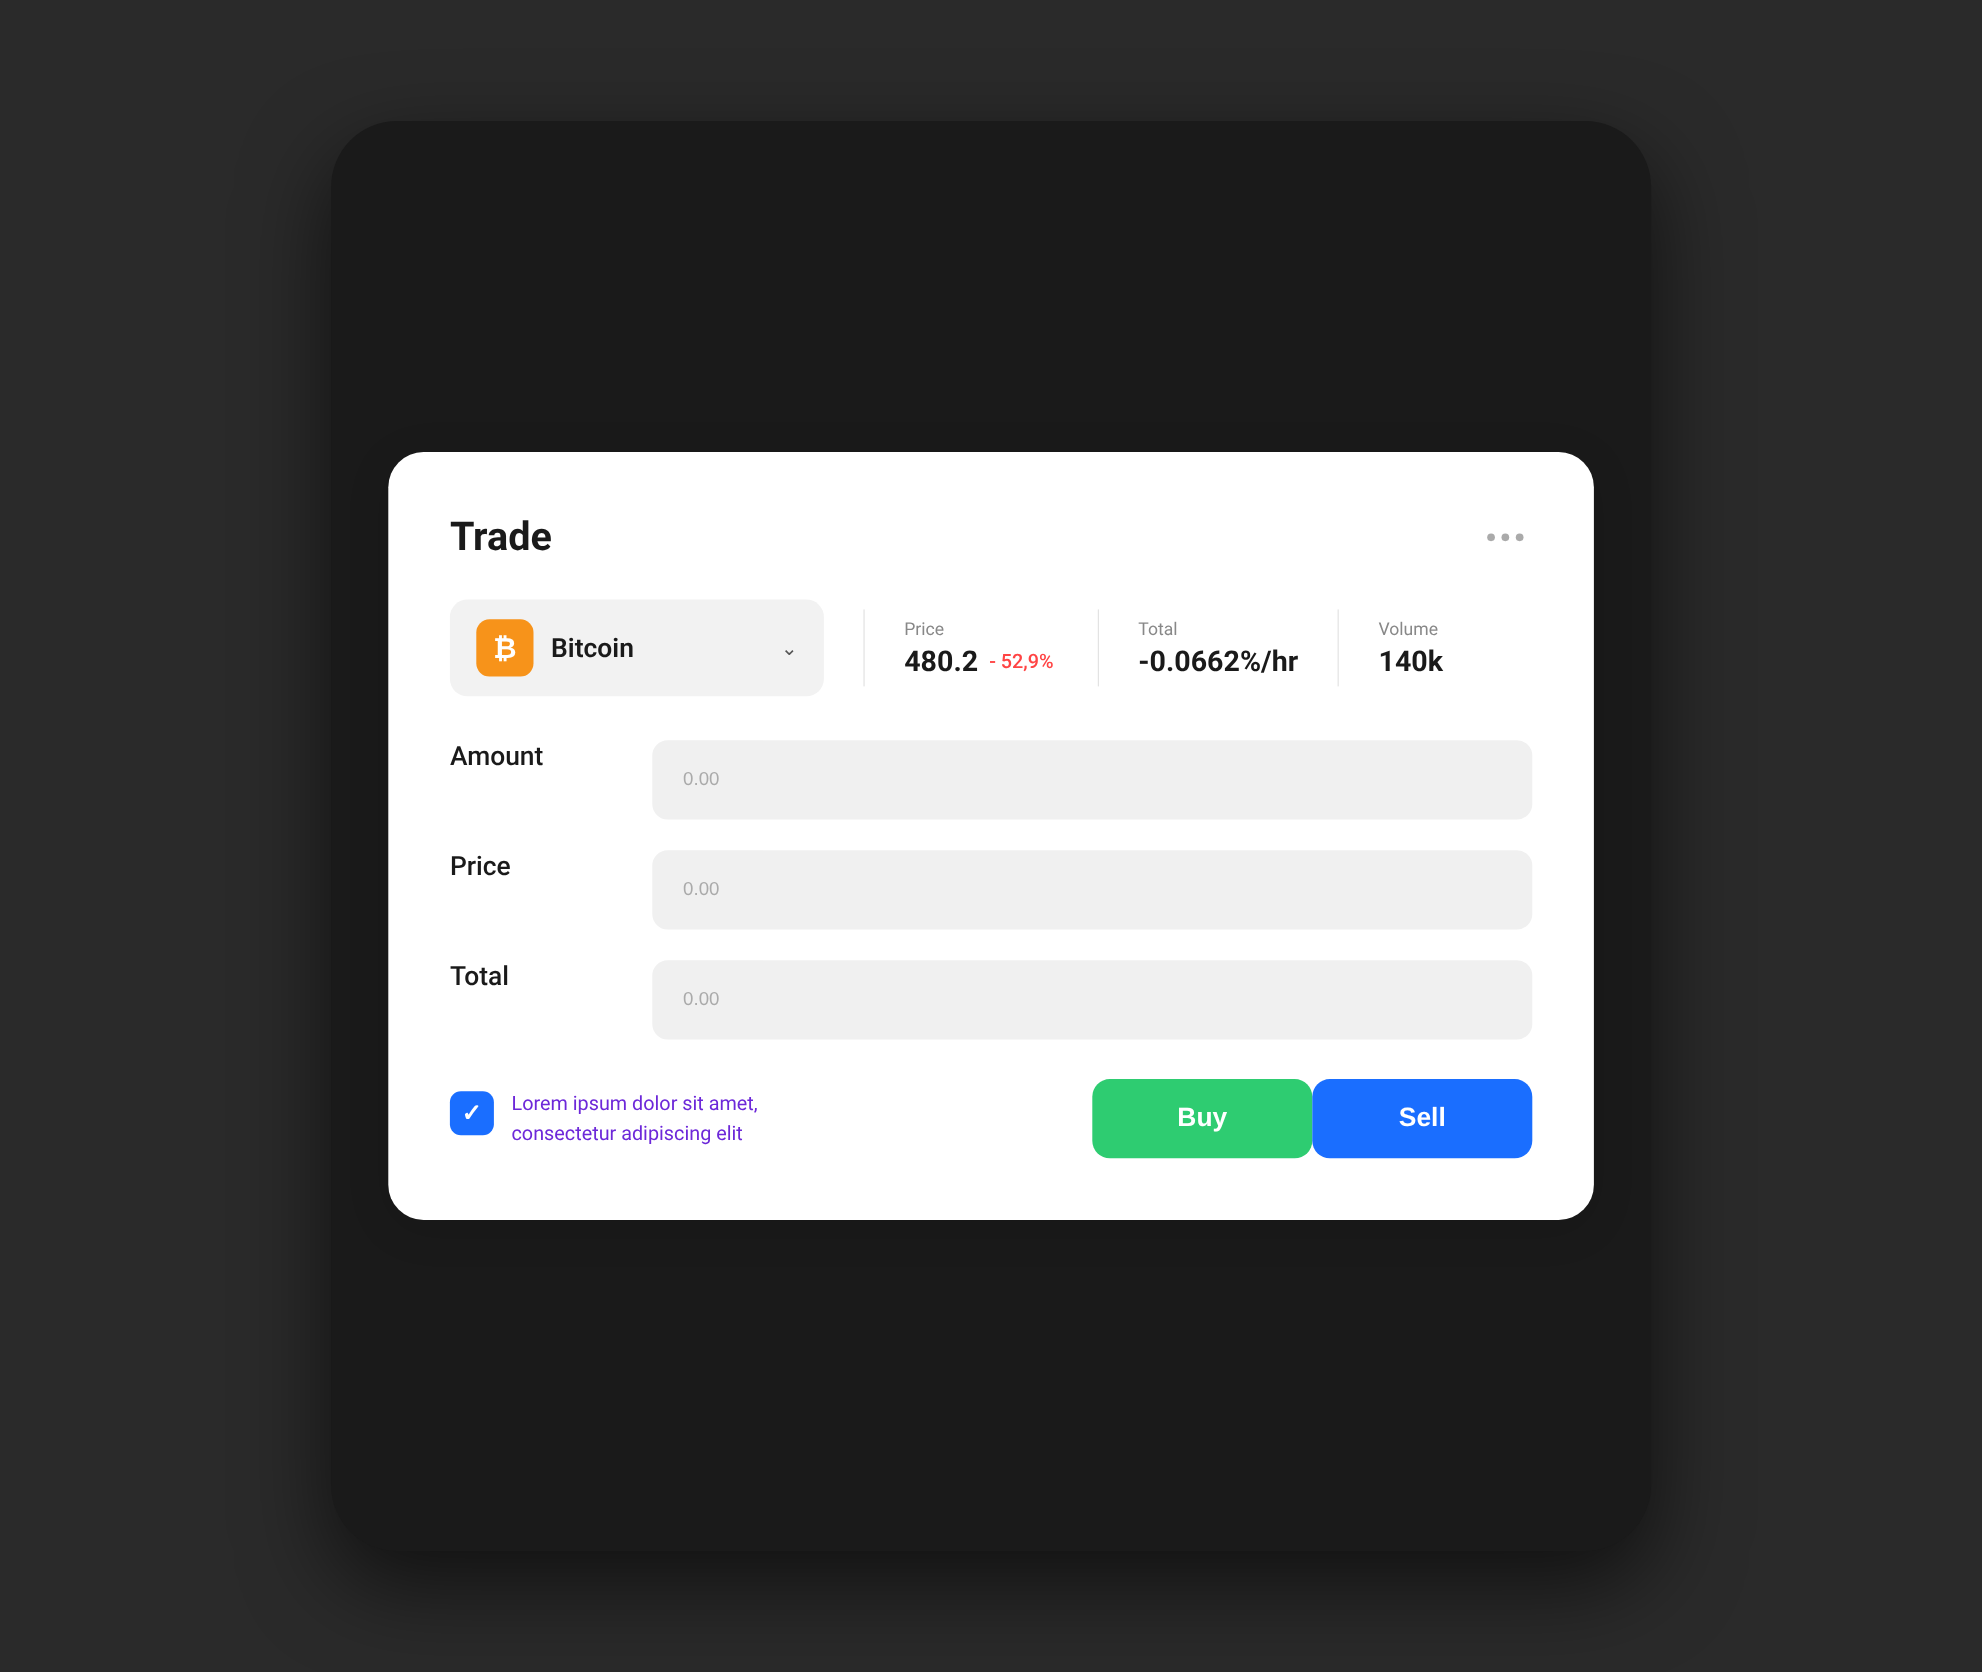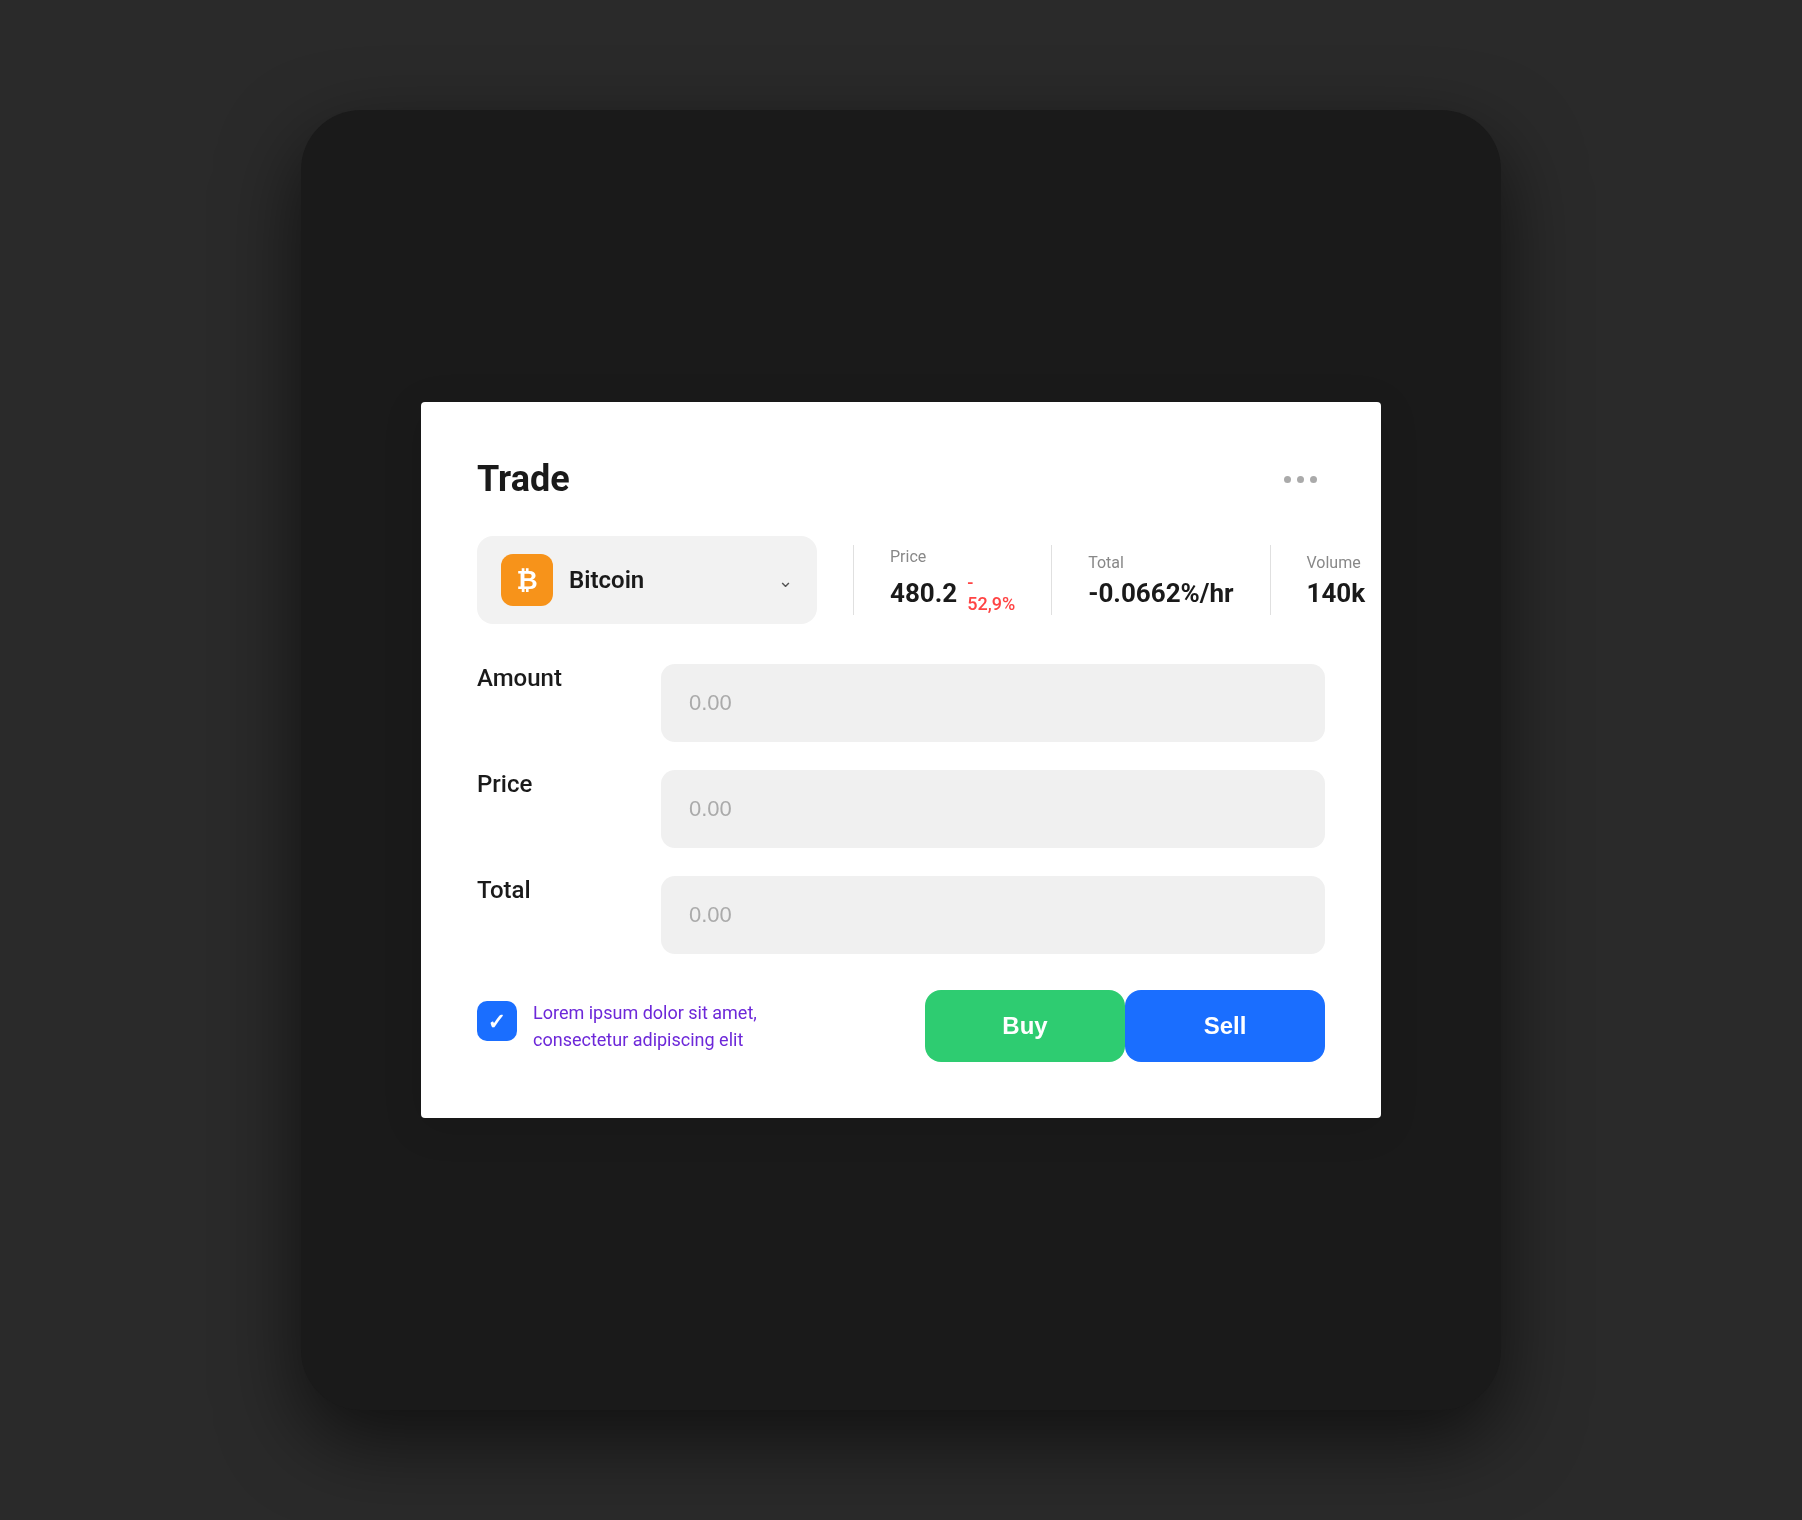--- a/index.html
+++ b/index.html
@@ -24,22 +24,22 @@
       width: 1200px;
       height: 1300px;
       display: flex;
       align-items: center;
       justify-content: center;
       box-shadow: 0 30px 80px rgba(0,0,0,0.6);
     }
 
     .card {
       background: #ffffff;
-      border-radius: 4px;
-      width: 960px;
+      border-radius: 32px;
+      width: 1096px;
       padding: 56px 56px;
       box-shadow: 0 8px 40px rgba(0,0,0,0.12);
     }
 
     .card-header {
       display: flex;
       justify-content: space-between;
       align-items: center;
       margin-bottom: 36px;
     }
@@ -159,21 +159,21 @@
       width: 160px;
       flex-shrink: 0;
     }
 
     .form-input {
       flex: 1;
       background: #f0f0f0;
       border: none;
       border-radius: 14px;
       padding: 26px 28px;
-      font-size: 22px;
+      font-size: 17px;
       color: #aaaaaa;
       outline: none;
       cursor: text;
     }
 
     .form-input::placeholder {
       color: #aaaaaa;
     }
 
     .bottom-row {

